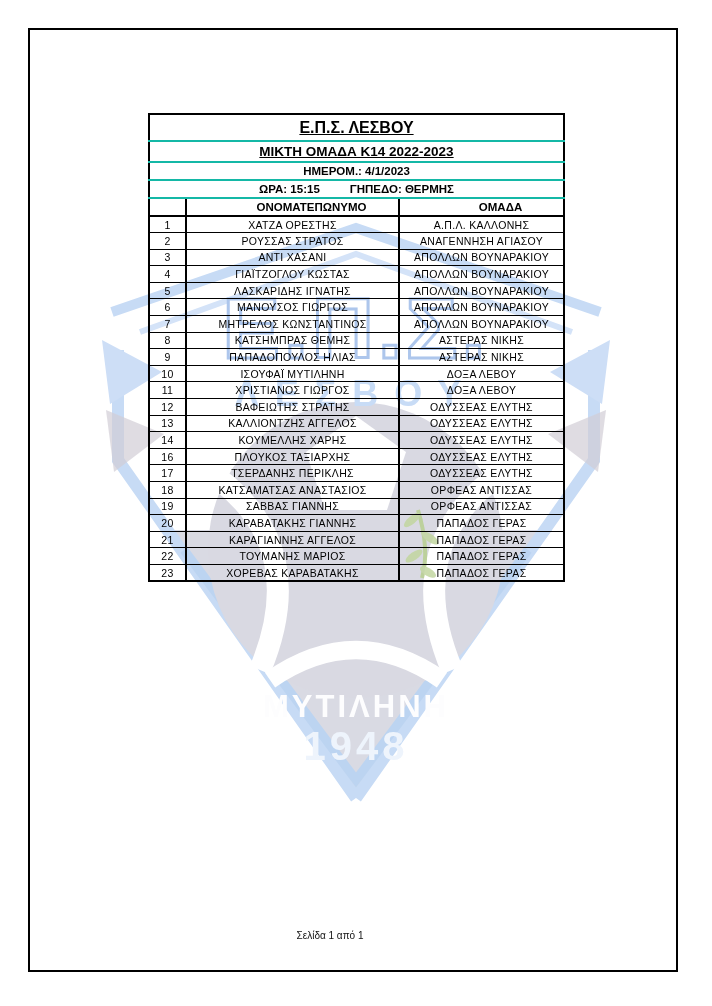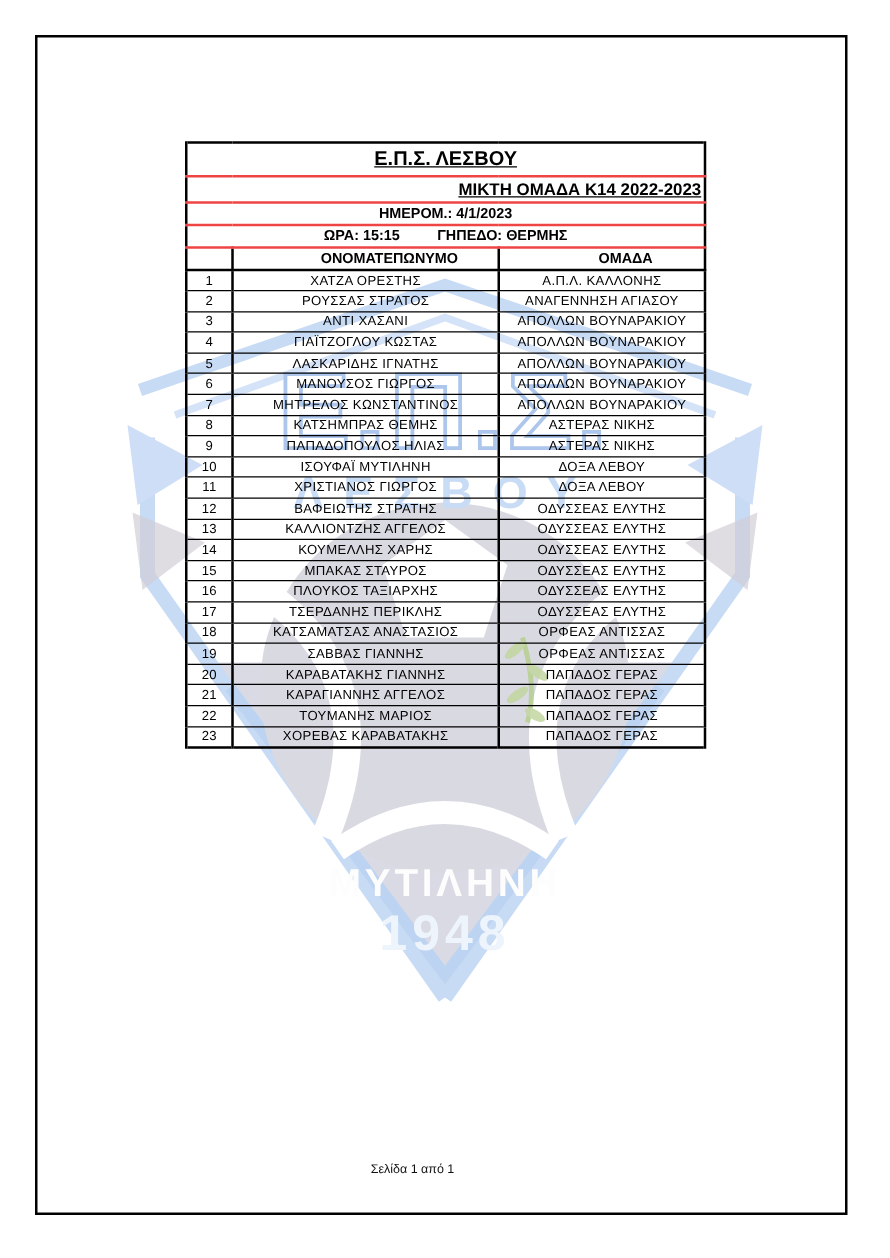--- a/index.html
+++ b/index.html
@@ -21,23 +21,23 @@
     position:absolute;left:148px;top:113px;width:415px;
     border-collapse:collapse;table-layout:fixed;
     background:transparent;
   }
   table.roster td, table.roster th{
     border:1px solid #000;box-sizing:border-box;
     text-align:center;vertical-align:middle;
     padding:0 2px;overflow:hidden;white-space:nowrap;
   }
   table.roster{border:2px solid #000;}
-  tr.t-row td{border-left:2px solid #000;border-right:2px solid #000;border-bottom:2px solid #ef4444;}
+  tr.t-row td{border-left:2px solid #000;border-right:2px solid #000;border-bottom:2px solid #14b8a6;}
   tr.t1 td{height:27px;font-size:16px;font-weight:bold;text-decoration:underline;}
-  tr.t2 td{height:21px;font-size:13.5px;font-weight:bold;text-decoration:underline;text-align:right;}
+  tr.t2 td{height:21px;font-size:13.5px;font-weight:bold;text-decoration:underline;}
   tr.t3 td{height:18px;font-size:11.5px;font-weight:bold;}
   tr.t4 td{height:18px;font-size:11.5px;font-weight:bold;}
   tr.cols th{
     height:18px;font-size:11.5px;font-weight:bold;
     border-bottom:2px solid #000;border-top:2px solid #000;padding-left:40px;
   }
   tr.cols th, tbody.rows td{border-left:2px solid #000;border-right:2px solid #000;}
   tbody.rows td{height:16.6px;font-size:10.5px;letter-spacing:0.3px;}
   .hdr-flex{display:inline-flex;gap:30px;}
   .footer{
@@ -194,25 +194,20 @@
     <td>ΚΑΛΛΙΟΝΤΖΗΣ ΑΓΓΕΛΟΣ</td>
     <td>ΟΔΥΣΣΕΑΣ ΕΛΥΤΗΣ</td>
   </tr>
 
   <tr>
     <td>14</td>
     <td>ΚΟΥΜΕΛΛΗΣ ΧΑΡΗΣ</td>
     <td>ΟΔΥΣΣΕΑΣ ΕΛΥΤΗΣ</td>
   </tr>
 
-  <tr>
-    <td>15</td>
-    <td>ΜΠΑΚΑΣ ΣΤΑΥΡΟΣ</td>
-    <td>ΟΔΥΣΣΕΑΣ ΕΛΥΤΗΣ</td>
-  </tr>
 
   <tr>
     <td>16</td>
     <td>ΠΛΟΥΚΟΣ ΤΑΞΙΑΡΧΗΣ</td>
     <td>ΟΔΥΣΣΕΑΣ ΕΛΥΤΗΣ</td>
   </tr>
 
   <tr>
     <td>17</td>
     <td>ΤΣΕΡΔΑΝΗΣ ΠΕΡΙΚΛΗΣ</td>

